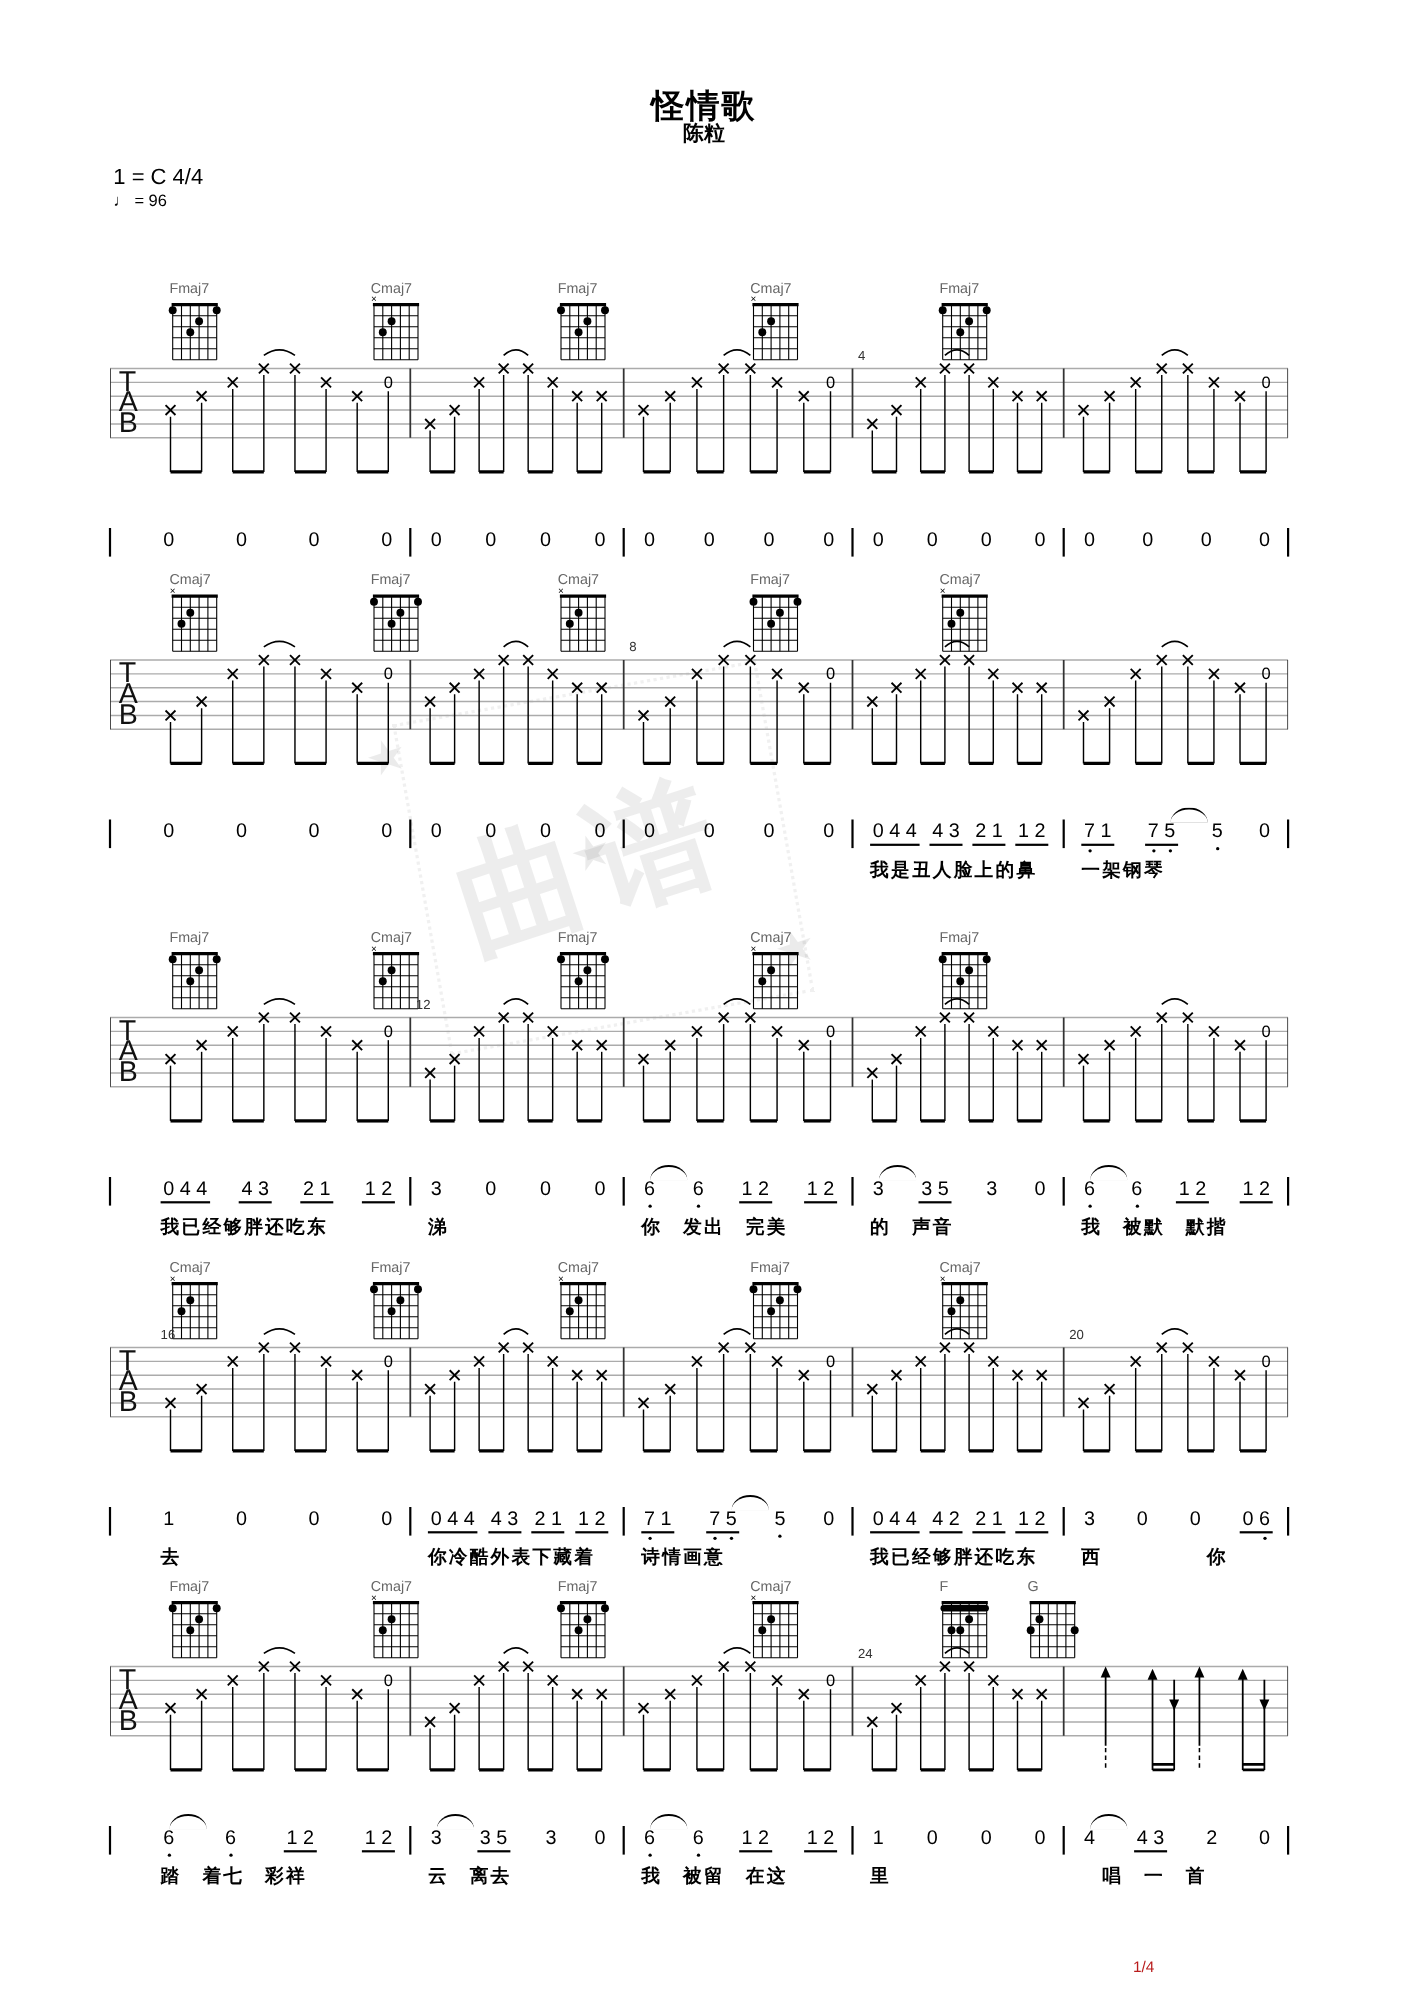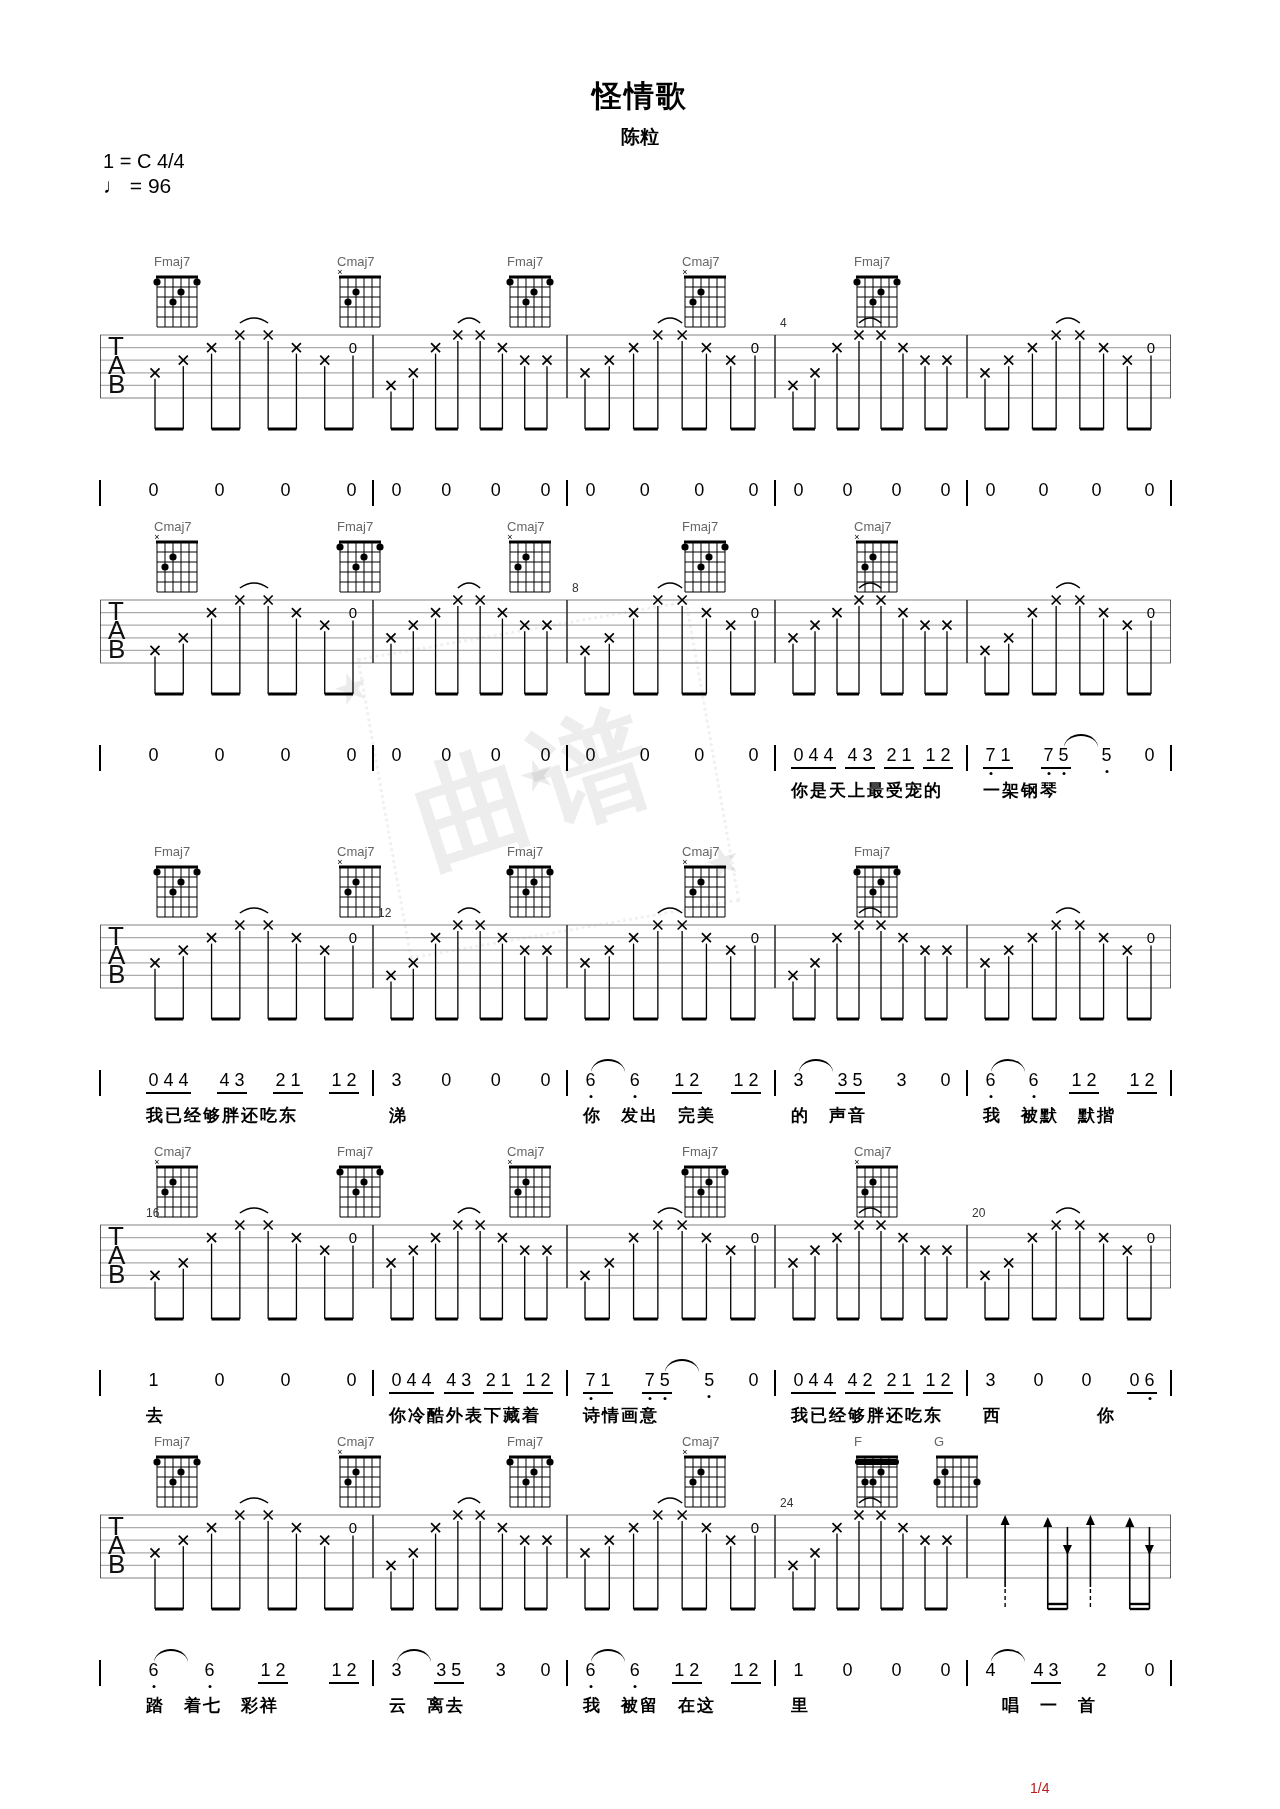--- a/index.html
+++ b/index.html
@@ -1,23 +1,23 @@
 <!DOCTYPE html>
 <html><head>
 <meta charset="utf-8">
 <style>
   html,body{margin:0;padding:0;background:#fff;}
   .page{position:relative;width:1280px;height:1809px;background:#ffffff;overflow:hidden;
         font-family:"Liberation Sans",sans-serif;color:#000;}
   .title{position:absolute;top:76px;left:0;width:100%;text-align:center;
          font-size:30px;font-weight:bold;letter-spacing:2px;}
-  .artist{position:absolute;top:124px;left:0;width:100%;text-align:center;
+  .artist{position:absolute;top:108px;left:0;width:100%;text-align:center;
           font-size:19px;font-weight:bold;}
   .keyline{position:absolute;top:150px;left:103px;font-size:20px;}
-  .tempoline{position:absolute;top:174px;left:103px;font-size:21px;}
+  .tempoline{position:absolute;top:174px;left:103px;font-size:15px;}
   .footer{position:absolute;top:1780px;left:1030px;font-size:14px;color:#b91c1c;}
   .system{position:absolute;left:100px;width:1071px;}
   .chord{position:absolute;width:60px;text-align:left;}
   .chord-name{font-size:13px;color:#666;margin-left:2px;height:15px;}
   .staff-svg{position:absolute;left:0;top:67px;}
   .jp{position:absolute;left:0;top:240px;height:40px;width:1071px;}
   .jp-bar{position:absolute;top:0px;width:2px;height:26px;background:#000;}
   .jp-m{position:absolute;top:0;display:flex;justify-content:space-between;align-items:flex-start;}
   .jp-g{display:flex;padding-bottom:2px;}
   .jp-g.u{border-bottom:2px solid #000;}
@@ -710,21 +710,21 @@
             </div>
             <div class="jp-g">
               <div class="jp-t">5<div class="d"></div></div>
             </div>
             <div class="jp-g">
               <div class="jp-t">0</div>
             </div>
           </div>
         </div>
         <div class="lyrics">
-          <div class="lyric" style="left: 691px;">你是天上最受宠的</div>
+          <div class="lyric" style="left: 691px;">我是丑人脸上的鼻</div>
           <div class="lyric" style="left: 883px;">一架钢琴</div>
         </div>
       </div>
       <div class="system" style="top: 830px; height: 305px;">
         <div class="chord" style="left: 52px; top: 14px;"><div class="chord-name">Fmaj7</div><svg width="54" height="62">
             <line x1="4" y1="8" x2="46" y2="8" stroke="#000000" stroke-width="3"></line>
             <line x1="5" y1="8" x2="5" y2="58" stroke="#000000" stroke-width="1"></line>
             <line x1="13" y1="8" x2="13" y2="58" stroke="#000000" stroke-width="1"></line>
             <line x1="21" y1="8" x2="21" y2="58" stroke="#000000" stroke-width="1"></line>
             <line x1="29" y1="8" x2="29" y2="58" stroke="#000000" stroke-width="1"></line>

